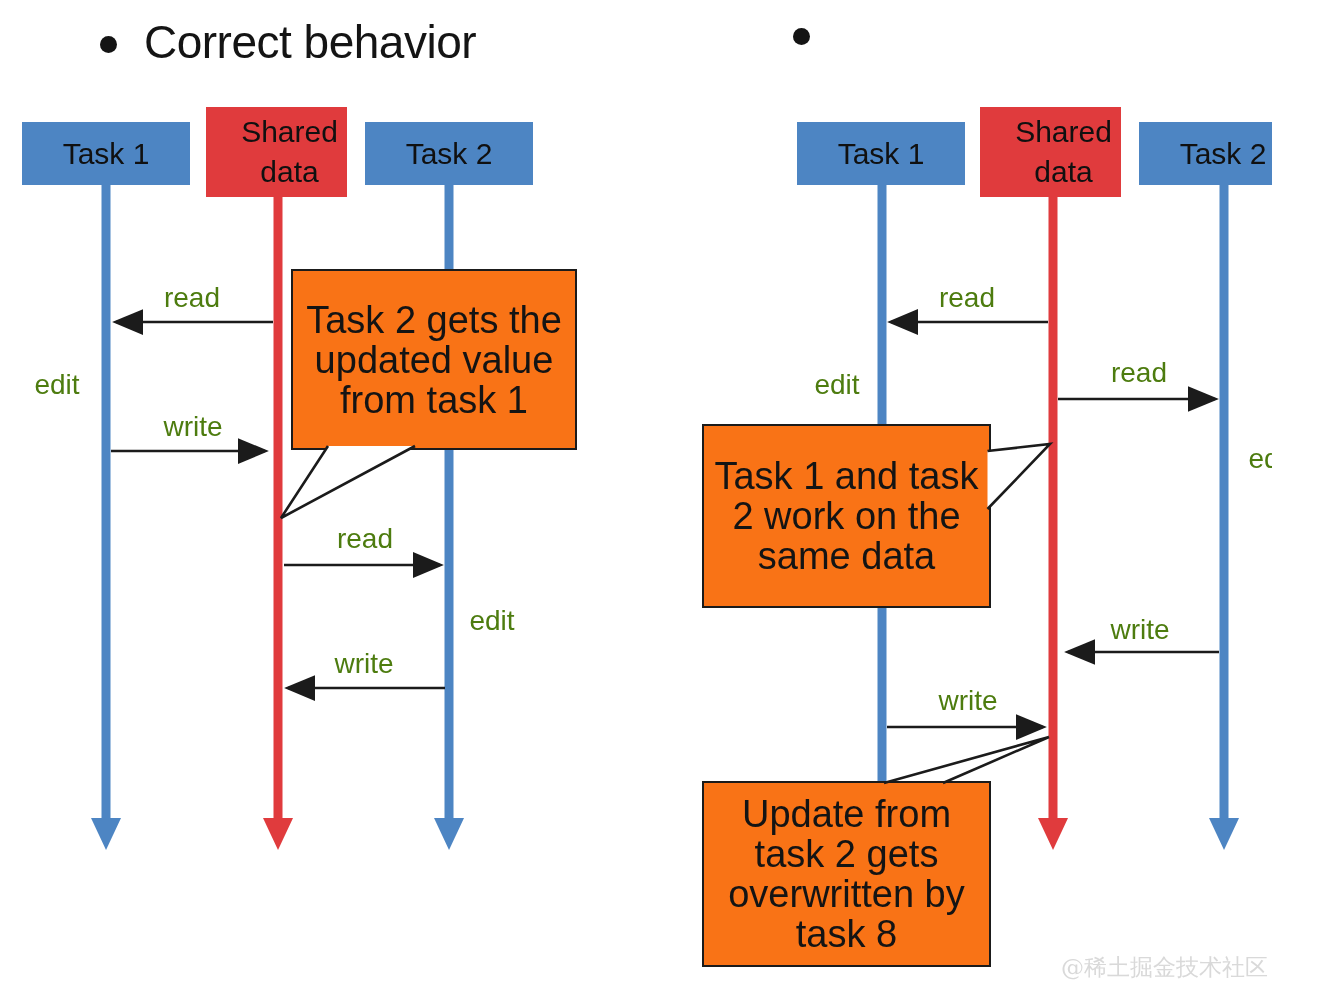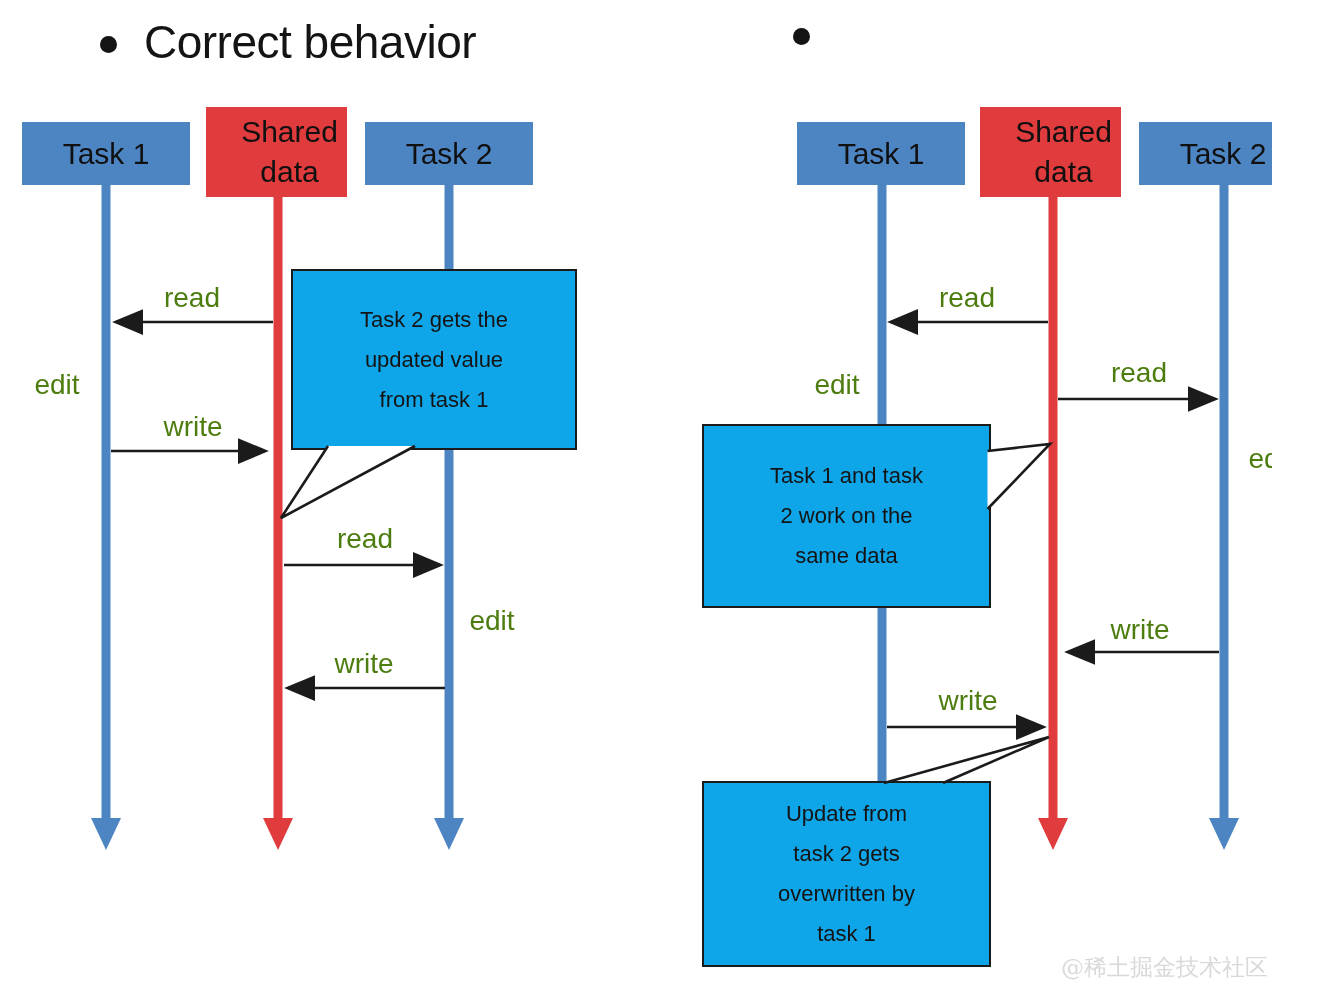--- a/index.html
+++ b/index.html
@@ -44,23 +44,23 @@
   .hbox.red{background:var(--red);padding-left:26px;}
 
   .lbl{
     position:absolute;z-index:2;
     transform:translate(-50%,-50%);
     font-size:28px;white-space:nowrap;color:#4d7c0f;
   }
 
   .callout{
     position:absolute;z-index:2;box-sizing:border-box;
-    background:#0ea5e9;border:2.6px solid var(--ink);
+    background:#f97316;border:2.6px solid var(--ink);
     display:flex;align-items:center;justify-content:center;
-    text-align:center;font-size:22px;line-height:40px;
+    text-align:center;font-size:38px;line-height:40px;
     white-space:pre-line;color:#141414;
   }
 
   .watermark{
     position:absolute;z-index:4;right:4px;bottom:5px;
     font-family:"DejaVu Serif", serif;
     font-size:23px;color:var(--wm);white-space:nowrap;margin-left:45px;
   }
 </style>
 </head>
@@ -134,21 +134,21 @@
 
   <div class="callout" style="left:291px;top:269px;width:286px;height:181px;">Task 2 gets the
 updated value
 from task 1</div>
   <div class="callout" style="left:702px;top:424px;width:289px;height:184px;">Task 1 and task
 2 work on the
 same data</div>
   <div class="callout" style="left:702px;top:781px;width:289px;height:186px;">Update from
 task 2 gets
 overwritten by
-task 1</div>
+task 8</div>
 
   <svg id="tail-layer" class="layer" width="1332" height="988" viewBox="0 0 1332 988">
     <path class="tail" d="M 328 446 L 281 518 L 415 446"></path>
     <path class="tail" d="M 987.5 451 L 1050 444 L 987.5 509"></path>
     <path class="tail-lines" d="M 884 783 L 1049 737 M 943 783 L 1049 737"></path>
   </svg>
 
   <div class="watermark">@稀土掘金技术社区</div>
 
 </div>

